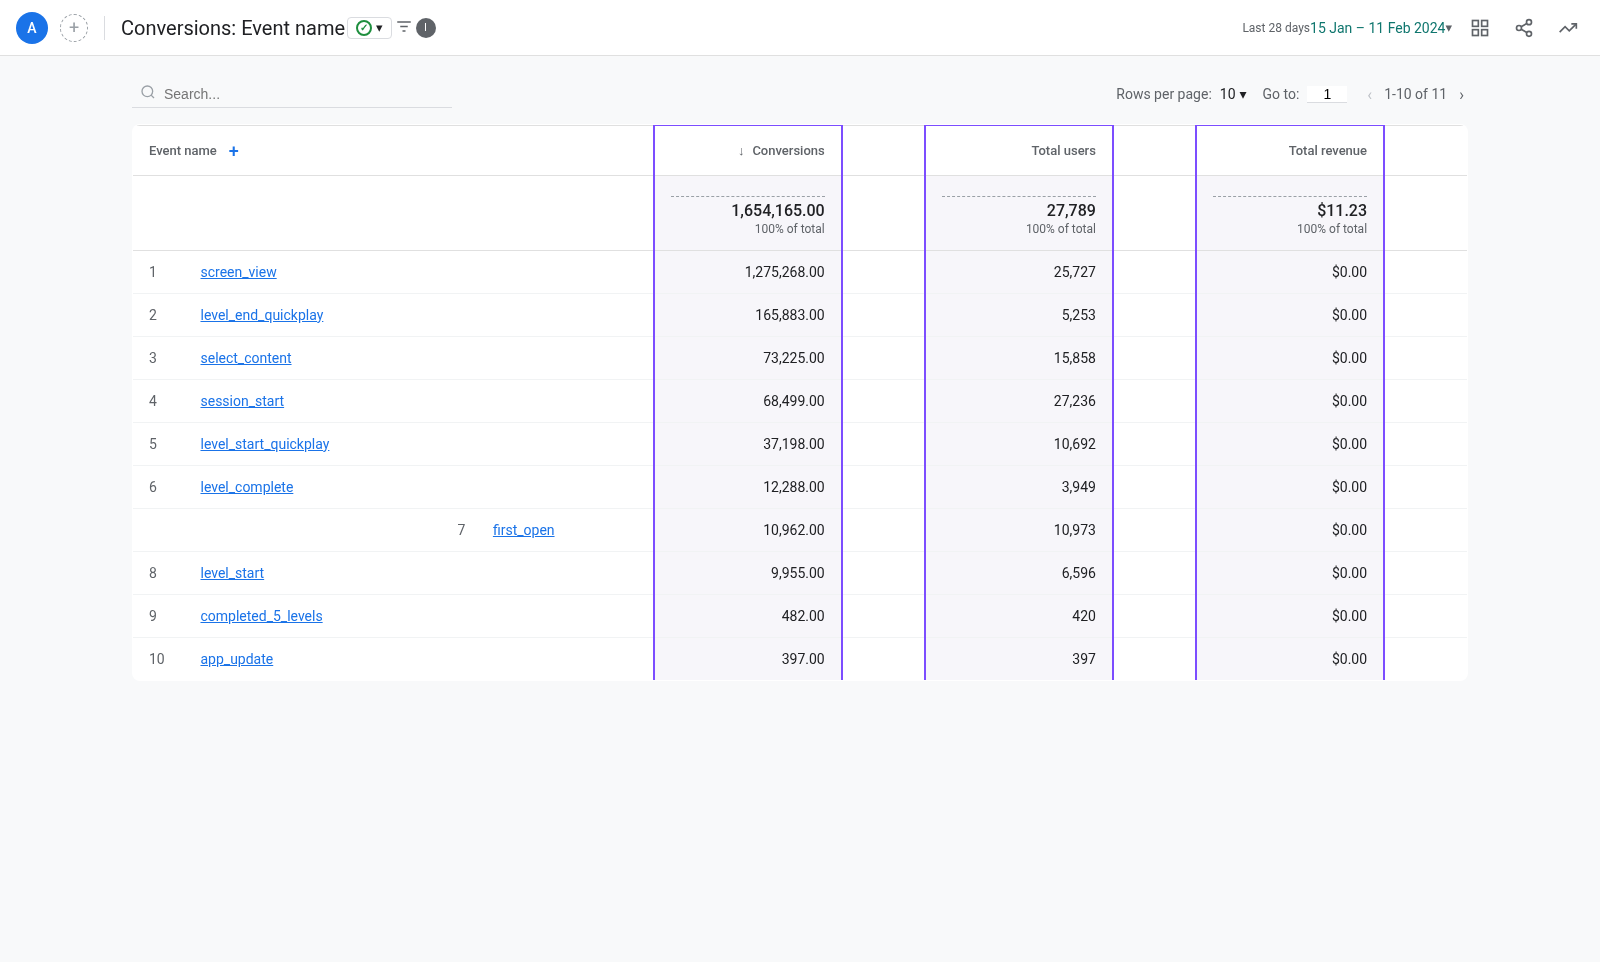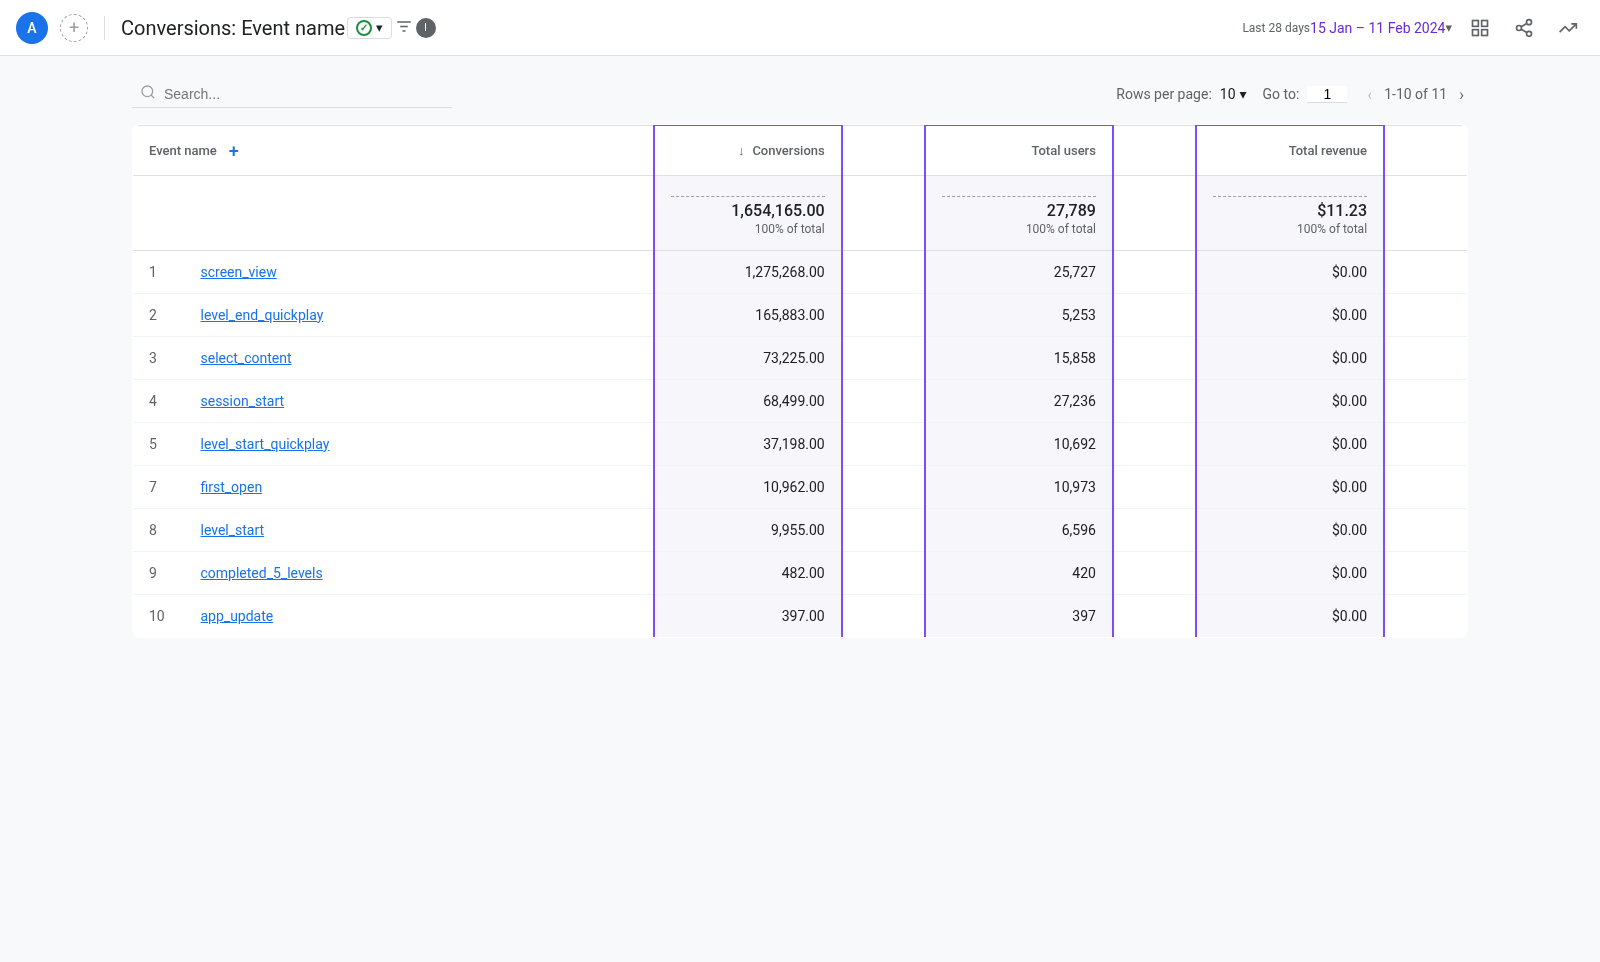--- a/index.html
+++ b/index.html
@@ -89,21 +89,21 @@
     .top-bar-right {
       display: flex; align-items: center; gap: 12px;
       margin-left: auto;
     }
     .date-range {
       display: flex; align-items: center; 
       font-size: 13px; color: #5f6368;
       cursor: pointer;
     }
     .date-range .label { font-size: 12px; }
-    .date-range .value { color: #6d28d9; font-size: 14px; }
+    .date-range .value { color: #0f766e; font-size: 14px; }
     .icon-btn {
       width: 32px; height: 32px;
       display: flex; align-items: center; justify-content: center;
       cursor: pointer;
       color: #5f6368;
       border-radius: 50%;
     }
 
     
     .main {
@@ -508,20 +508,33 @@
     <td></td>
     <td class="col-conversions" style="padding:13px 16px; text-align:right;">37,198.00</td>
     <td></td>
     <td class="col-total-users" style="padding:13px 16px; text-align:right;">10,692</td>
     <td></td>
     <td class="col-total-revenue" style="padding:13px 16px; text-align:right;">$0.00</td>
     <td></td>
   </tr>
         <tr class="data-row">
     <td style="text-align:left; padding:13px 16px 13px 16px;">
+      <span class="row-num" style="display:inline-block; width:24px; margin-right:24px;">6</span>
+      <span class="event-link">level_complete</span>
+    </td>
+    <td></td>
+    <td class="col-conversions" style="padding:13px 16px; text-align:right;">12,288.00</td>
+    <td></td>
+    <td class="col-total-users" style="padding:13px 16px; text-align:right;">3,949</td>
+    <td></td>
+    <td class="col-total-revenue" style="padding:13px 16px; text-align:right;">$0.00</td>
+    <td></td>
+  </tr>
+        <tr class="data-row">
+    <td style="text-align:right; padding:13px 16px 13px 16px;">
       <span class="row-num" style="display:inline-block; width:24px; margin-right:24px;">7</span>
       <span class="event-link">first_open</span>
     </td>
     <td></td>
     <td class="col-conversions" style="padding:13px 16px; text-align:right;">10,962.00</td>
     <td></td>
     <td class="col-total-users" style="padding:13px 16px; text-align:right;">10,973</td>
     <td></td>
     <td class="col-total-revenue" style="padding:13px 16px; text-align:right;">$0.00</td>
     <td></td>

